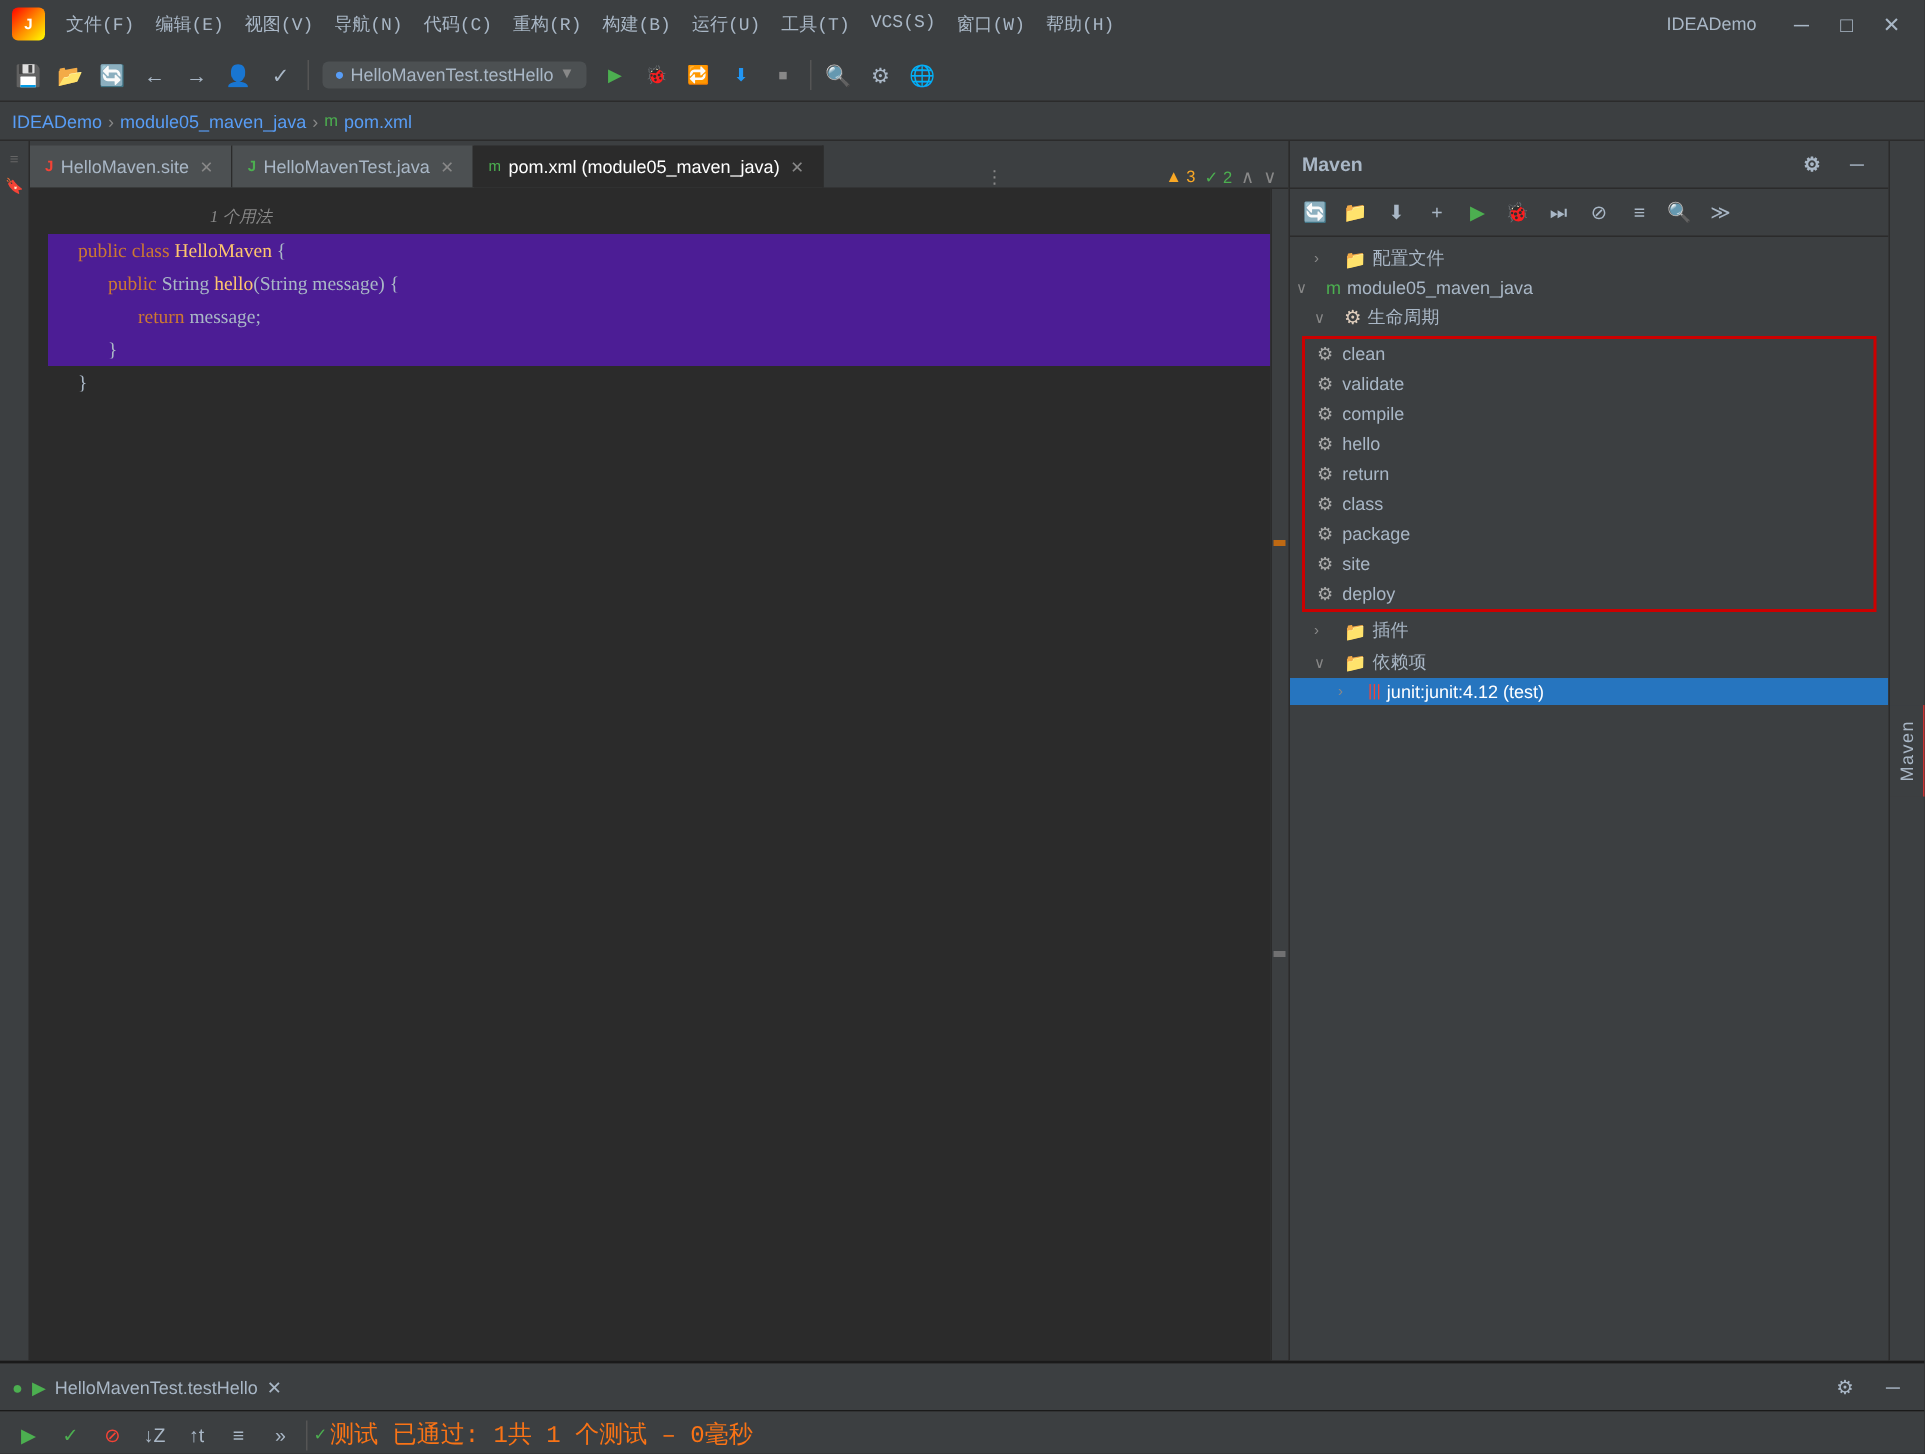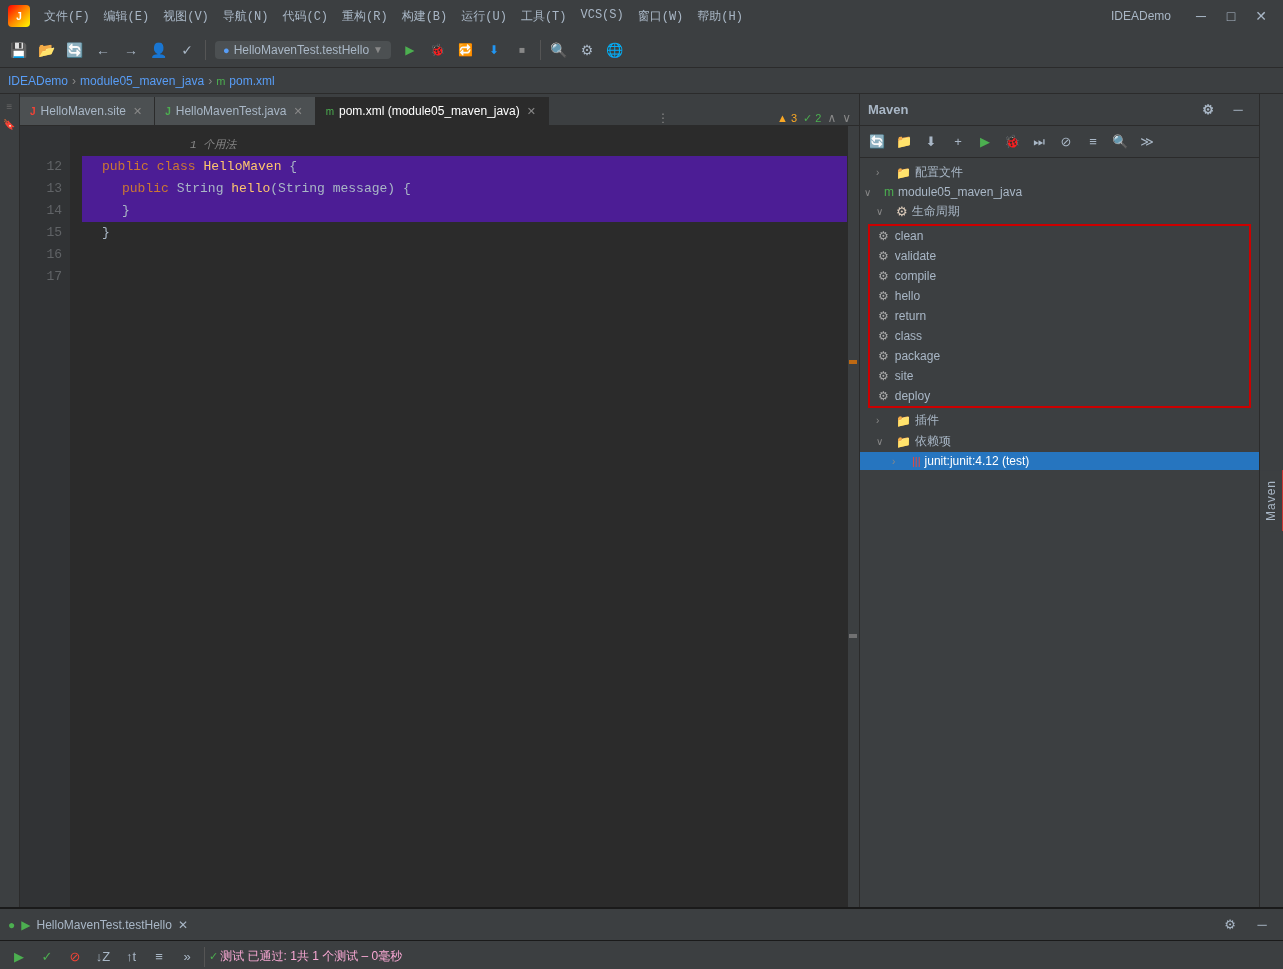--- a/index.html
+++ b/index.html
@@ -183,21 +183,21 @@
       font-size: 13px;
       padding: 8px 0;
       text-align: right;
       padding-right: 8px;
       line-height: 22px;
       flex-shrink: 0;
       user-select: none;
     }
     #code-content {
       flex: 1;
-      font-family: Liberation Mono, monospace;
+      font-family: Liberation Serif, serif;
       font-size: 13px;
       line-height: 22px;
       padding: 8px 0 24px 12px;
       overflow: auto;
       color: #a9b7c6;
       background: #2b2b2b;
     }
     .code-line { display: flex; align-items: flex-start; white-space: pre; }
     .code-line.selected { background: #4c1d95; }
     .kw { color: #cc7832; }
@@ -317,21 +317,21 @@
       border-bottom: 1px solid #1a1a1a;
       gap: 2px;
     }
     .run-panel-btn {
       width: 26px; height: 26px;
       display: flex; align-items: center; justify-content: center;
       cursor: pointer; border-radius: 3px; color: #a9b7c6; font-size: 13px;
     }
     .run-panel-btn.green { color: #4CAF50; }
     .run-panel-btn.red { color: #F44336; }
-    .status-text { font-size: 12px; color: #f9a8d4; }
+    .status-text { font-size: 16px; color: #f97316; font-family: Liberation Mono, monospace; }
     .run-sep { width: 1px; height: 20px; background: #555; margin: 0 2px; }
 
     
     .vertical-tab {
       writing-mode: vertical-rl;
       transform: rotate(180deg);
       font-size: 12px;
       padding: 10px 4px;
       background: #3c3f41;
       border-left: 2px solid #cc3333;
@@ -439,48 +439,41 @@
       <div class="tab-overflow">⋮</div>
       <div style="margin-left: auto; display:flex; align-items:center; padding-right:8px; gap:6px;">
         <span class="warning-badge">▲ 3</span>
         <span class="ok-badge">✓ 2</span>
         <span style="color:#888;">∧</span>
         <span style="color:#888;">∨</span>
       </div>
     </div>
 
     <div id="code-editor">
-      <div id="line-numbers">
-        <div style="line-height:22px; height:22px;"></div>
-        <div style="line-height:22px;">12</div>
-        <div style="line-height:22px; color:#555;">  </div>
-        <div style="line-height:22px;">13</div>
-        <div style="line-height:22px;">14</div>
-        <div style="line-height:22px;">15</div>
-        <div style="line-height:22px;">16</div>
-        <div style="line-height:22px;">17</div>
-      </div>
       <div id="code-content">
 
         <div class="code-line">
           <span style="color:#888; padding-left:108px; font-size:11px; font-style:italic;">1 个用法</span>
         </div>
 
         <div class="code-line selected">
           <span style="padding-left:20px;"><span class="kw">public</span> <span class="kw">class</span> <span class="cls">HelloMaven</span> {</span>
         </div>
 
         <div class="code-line">
           <span style="padding-left:60px; color:#888; font-size:11px; font-style:italic;"></span>
         </div>
 
         <div class="code-line selected">
           <span style="padding-left:40px;"><span class="kw">public</span> <span class="type">String</span> <span class="method">hello</span>(<span class="type">String</span> message) {</span>
         </div>
 
+        <div class="code-line selected">
+          <span style="padding-left:60px;"><span class="ret">return</span> message;</span>
+        </div>
 
         <div class="code-line selected">
           <span style="padding-left:40px;">}</span>
         </div>
 
         <div class="code-line">
           <span style="padding-left:20px;">}</span>
         </div>
 
         <div class="code-line">

